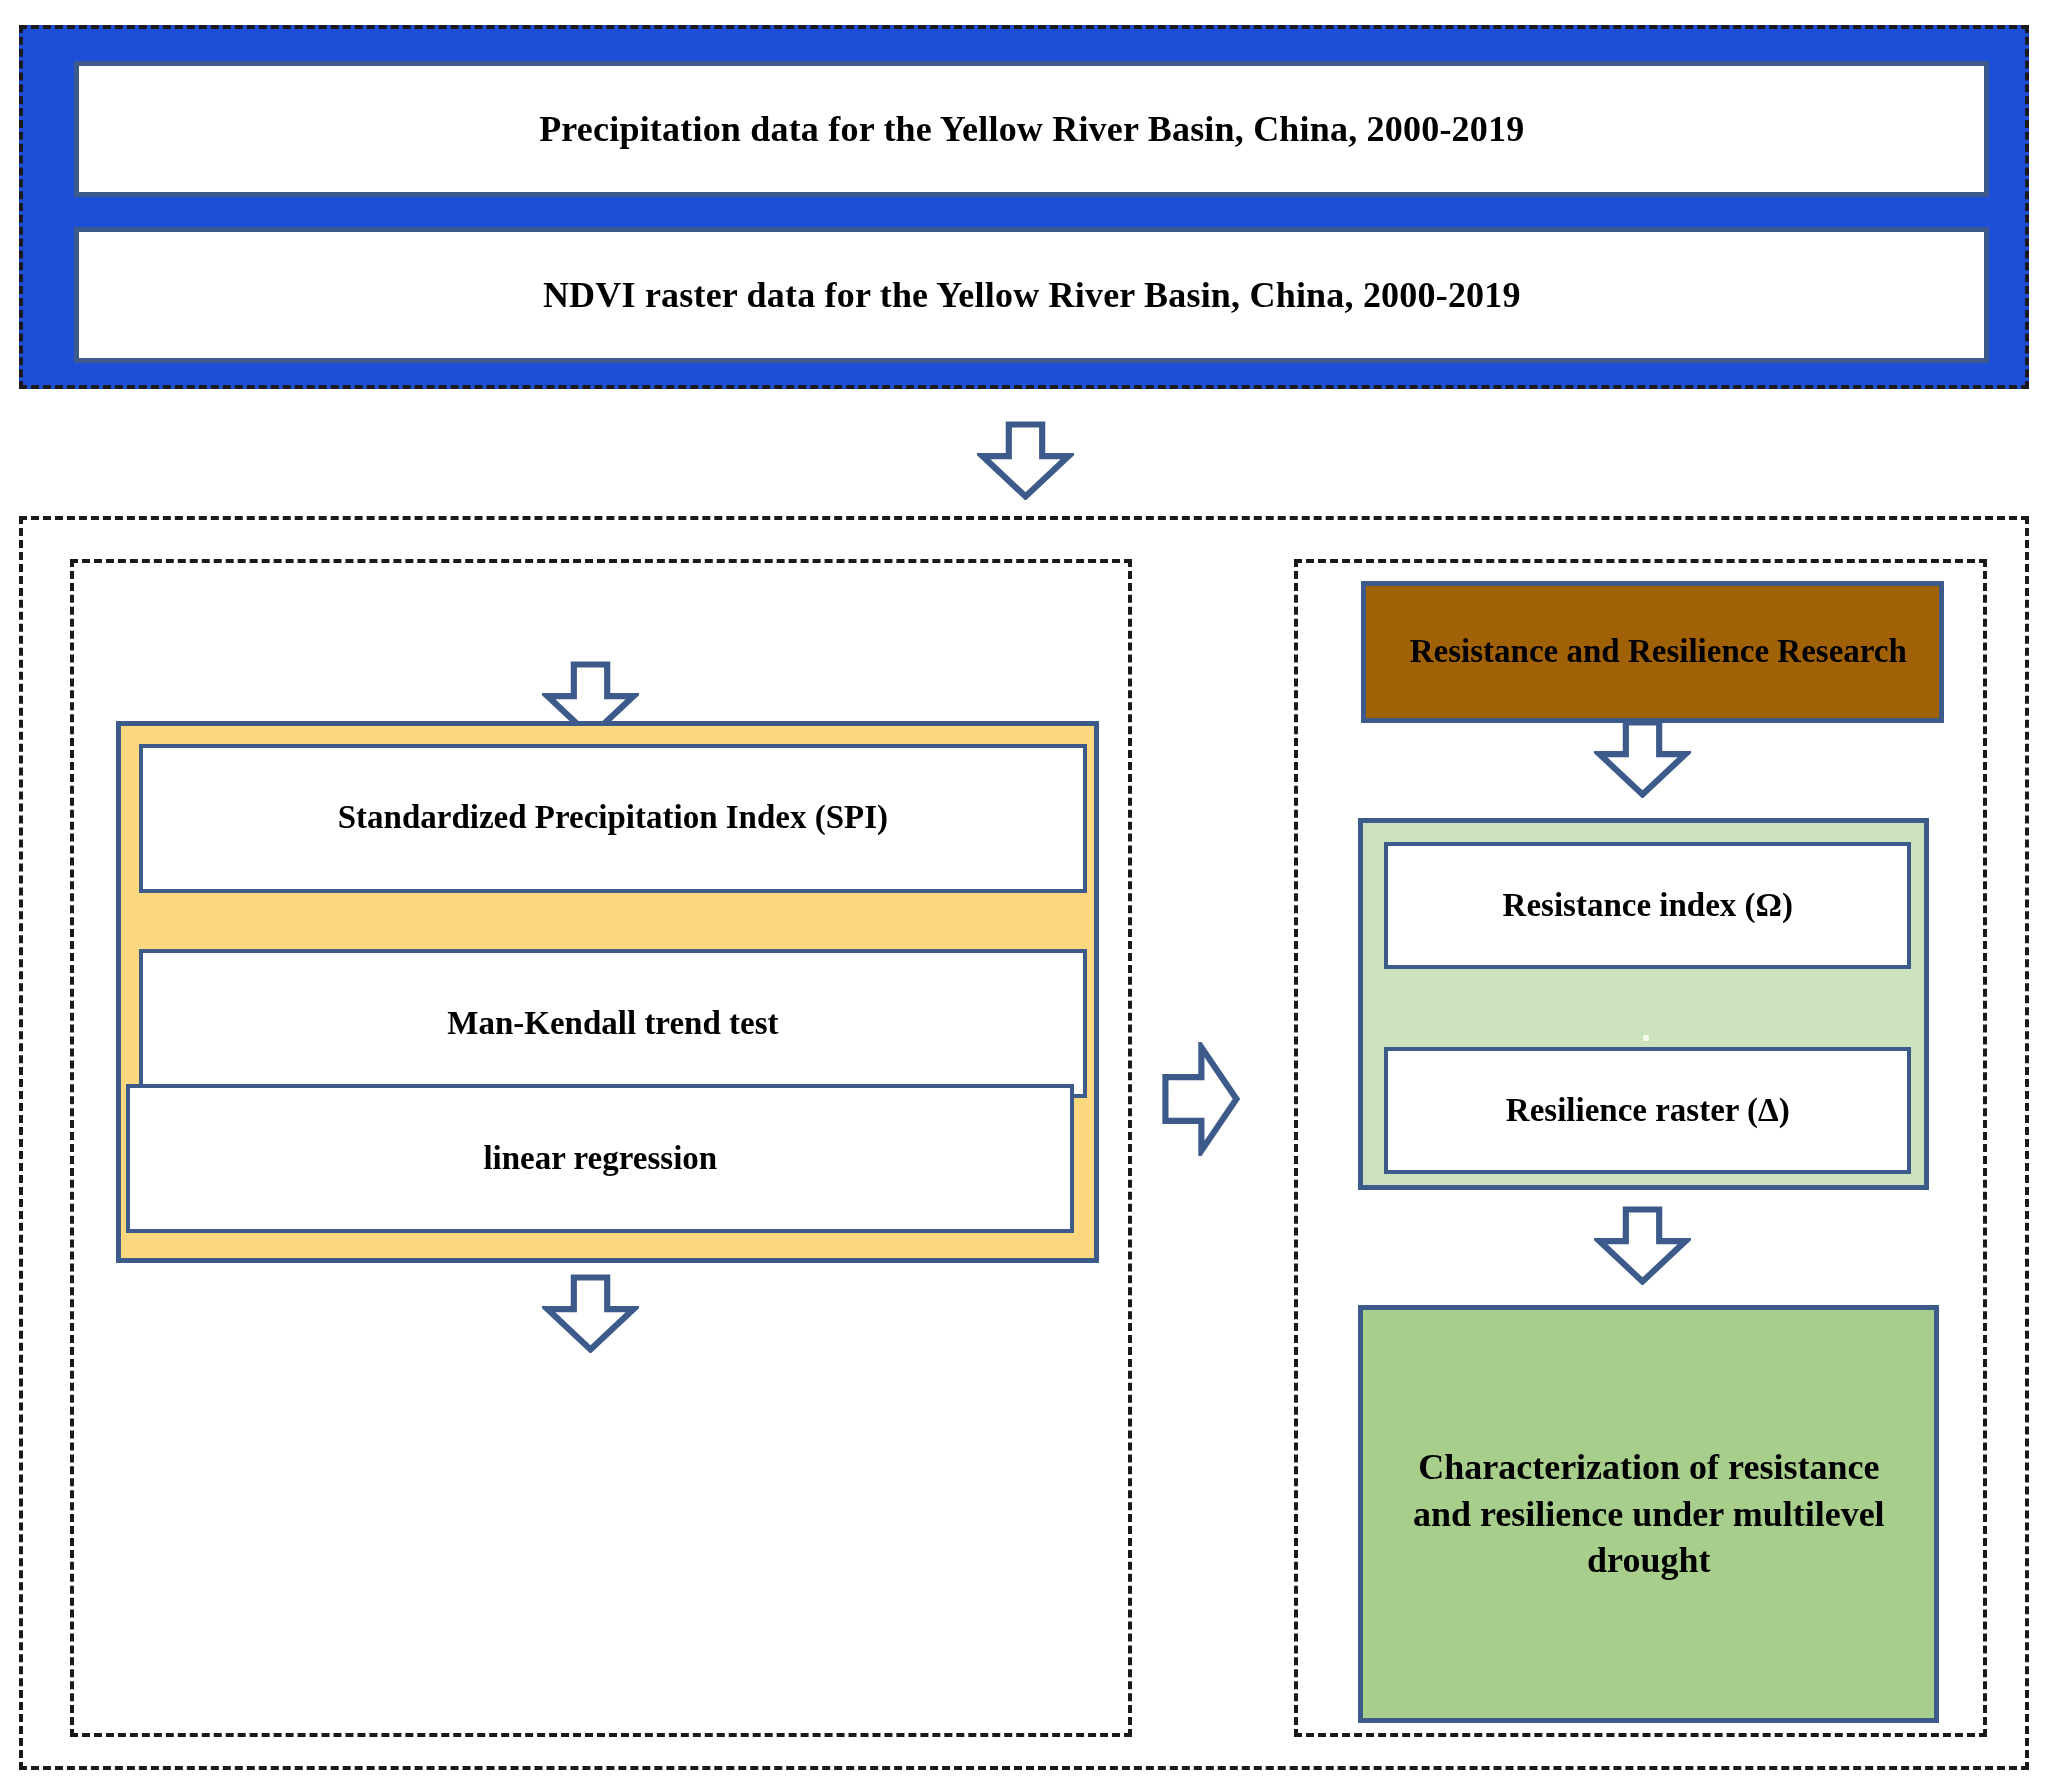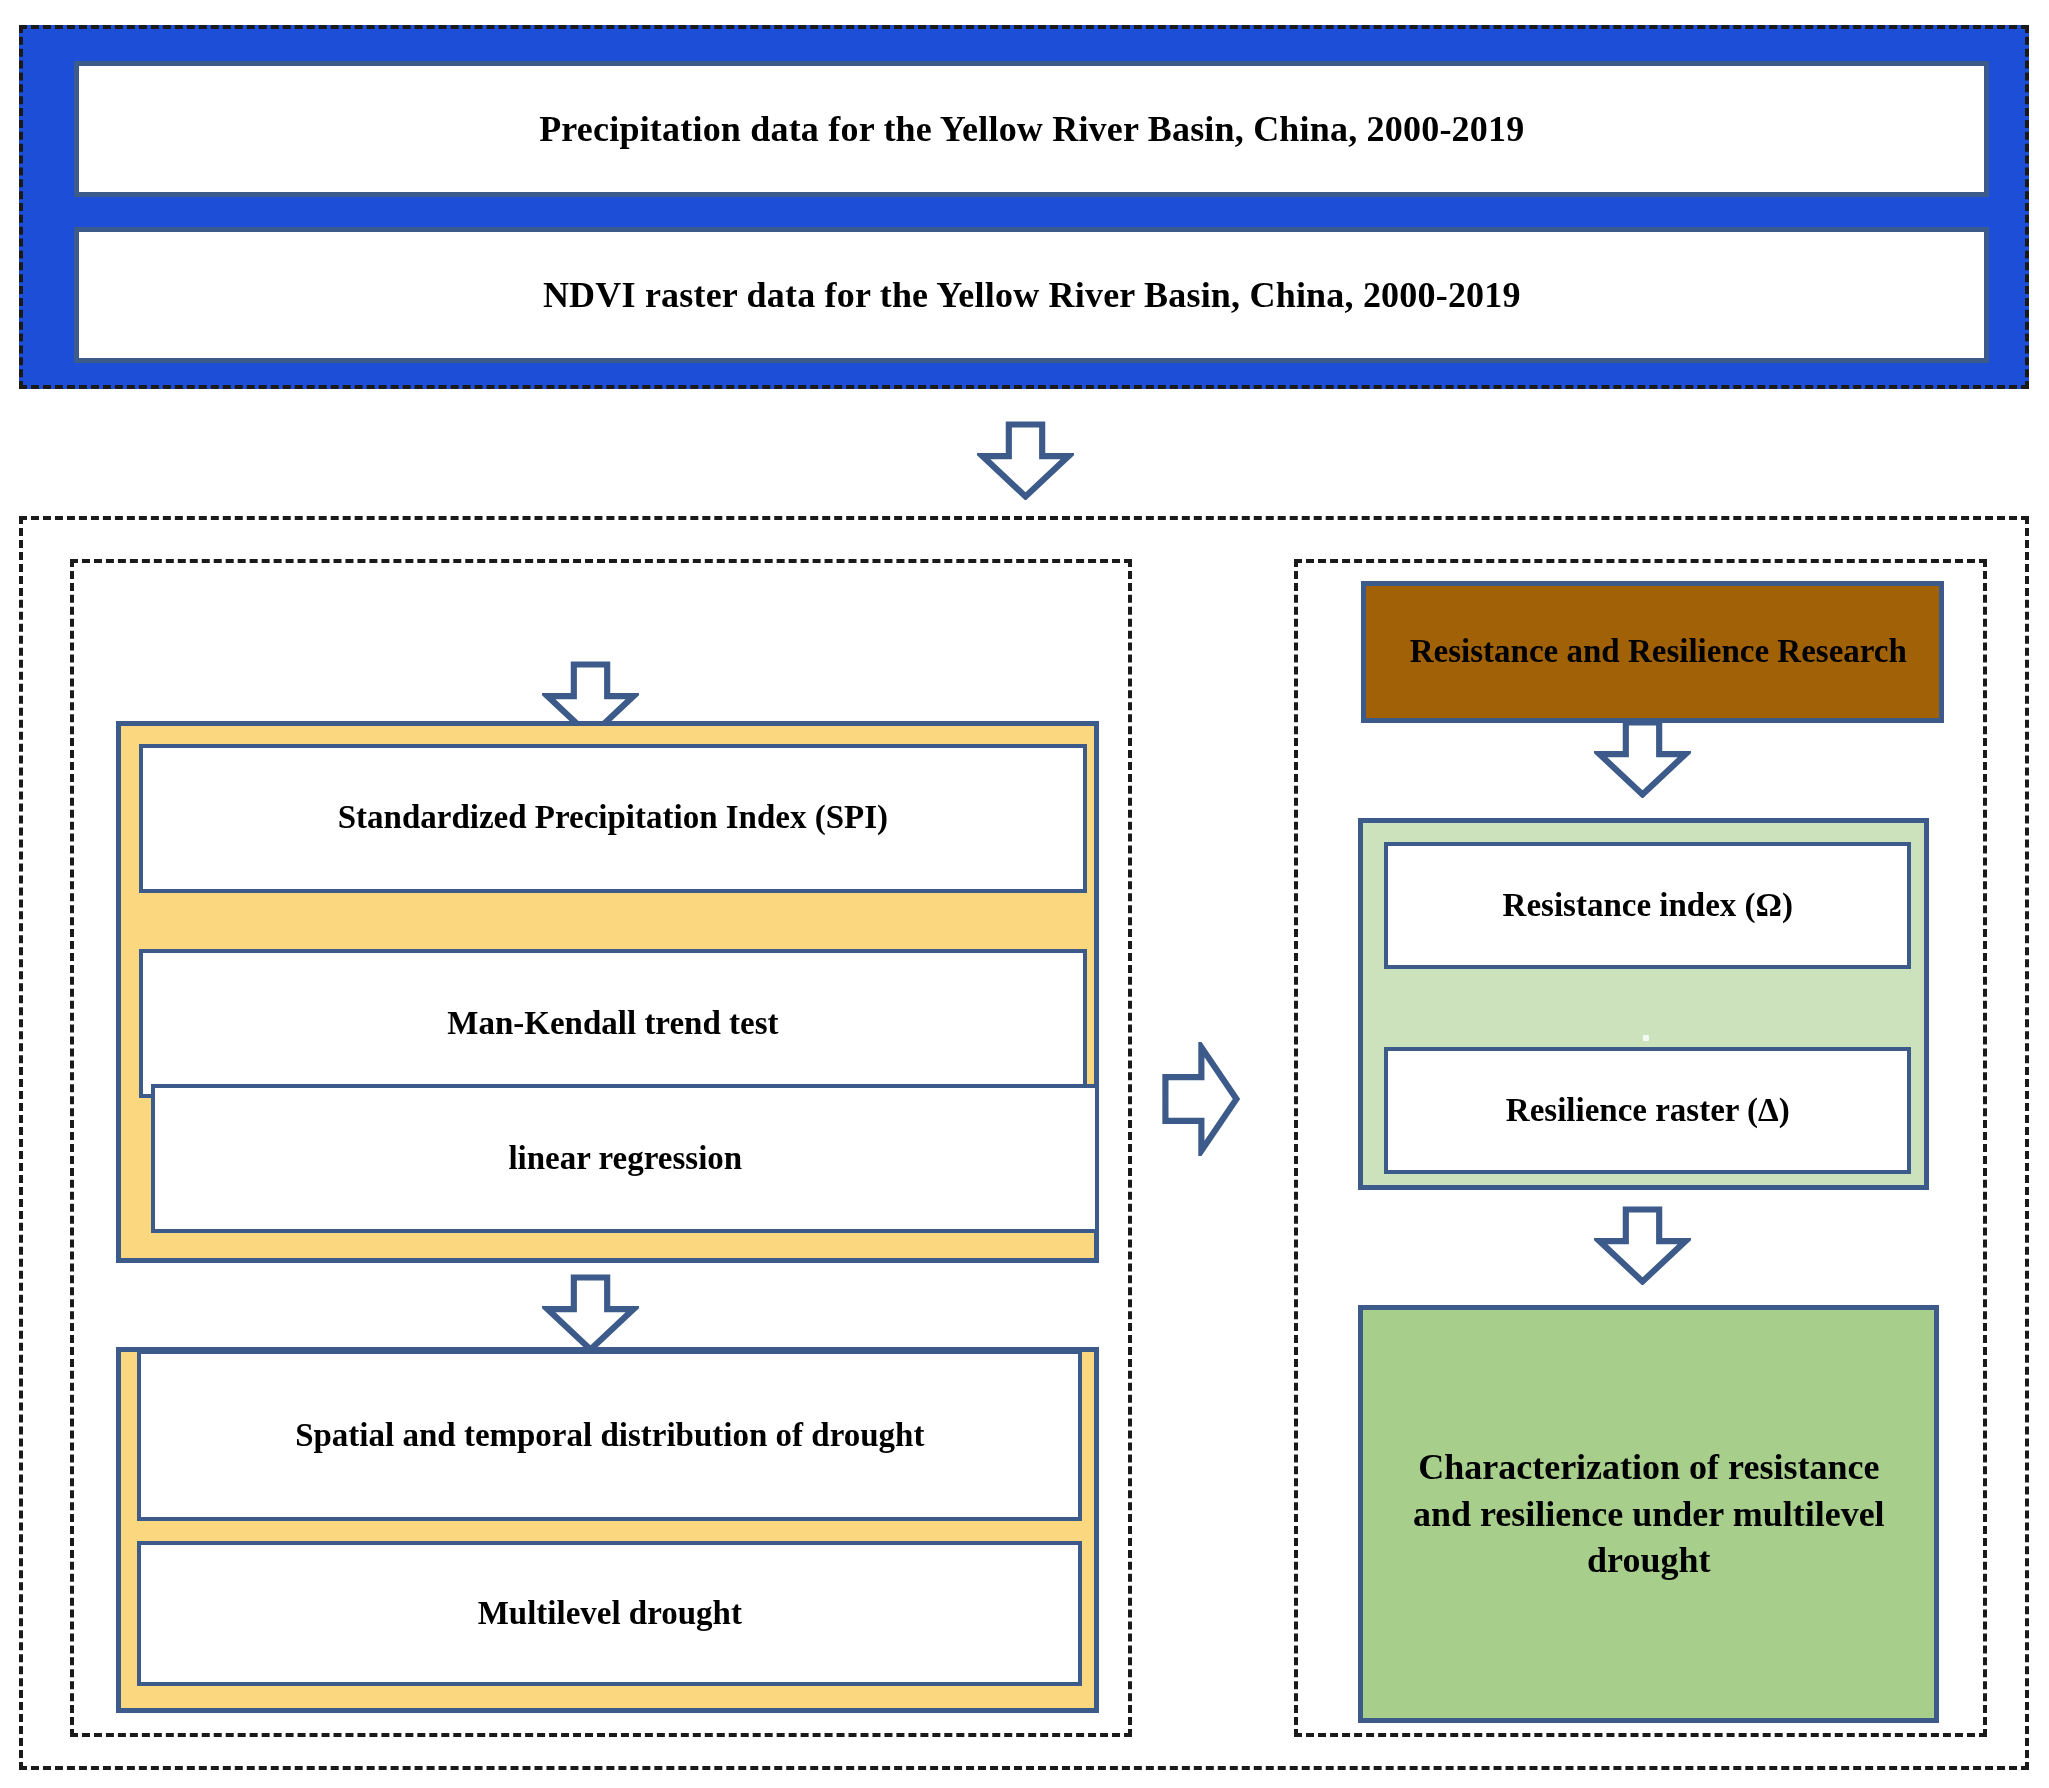--- a/index.html
+++ b/index.html
@@ -214,37 +214,29 @@
       <polygon points="36,4 74,4 74,40 104,40 55,86 6,40 36,40" fill="#ffffff" stroke="#3C5A8A" stroke-width="7" stroke-linejoin="miter"></polygon>
     </svg>
 
     <div class="group-box" id="methods-group">
       <div class="inner-box" style="left:17.6px; top:17.6px; width:948px; height:149px;">
         <span>Standardized Precipitation Index (SPI)</span>
       </div>
       <div class="inner-box" style="left:17.6px; top:188px; width:948px; height:149px;margin-top:35px;">
         <span>Man-Kendall trend test</span>
       </div>
-      <div class="inner-box" style="left:30px; top:358px; width:948px; height:149px;">
+      <div class="inner-box" style="left:5px; top:358px; width:948px; height:149px;">
         <span>linear regression</span>
       </div>
     </div>
 
     <svg class="arrow-down" style="left:468px; top:711px;" viewBox="0 0 110 90">
       <polygon points="36,4 74,4 74,40 104,40 55,86 6,40 36,40" fill="#ffffff" stroke="#3C5A8A" stroke-width="7" stroke-linejoin="miter"></polygon>
     </svg>
 
-    <div class="group-box" id="outputs-group">
-      <div class="inner-box" style="left:16px; top:-1.8px; width:945px; height:171px;">
-        <span>Spatial and temporal distribution of drought</span>
-      </div>
-      <div class="inner-box" style="left:16px; top:189px; width:945px; height:145px;">
-        <span>Multilevel drought</span>
-      </div>
-    </div>
   </div>
 
   <svg class="arrow-right" style="left:1138px; top:522px;" viewBox="0 0 90 130">
     <polygon points="5,40 46,40 46,6 86,65 46,124 46,90 5,90" fill="#ffffff" stroke="#3C5A8A" stroke-width="7" stroke-linejoin="miter"></polygon>
   </svg>
 
   <div class="abs" id="right-panel">
 
     <div class="header-box" id="rr-header">
       <span>Resistance and Resilience Research</span>

